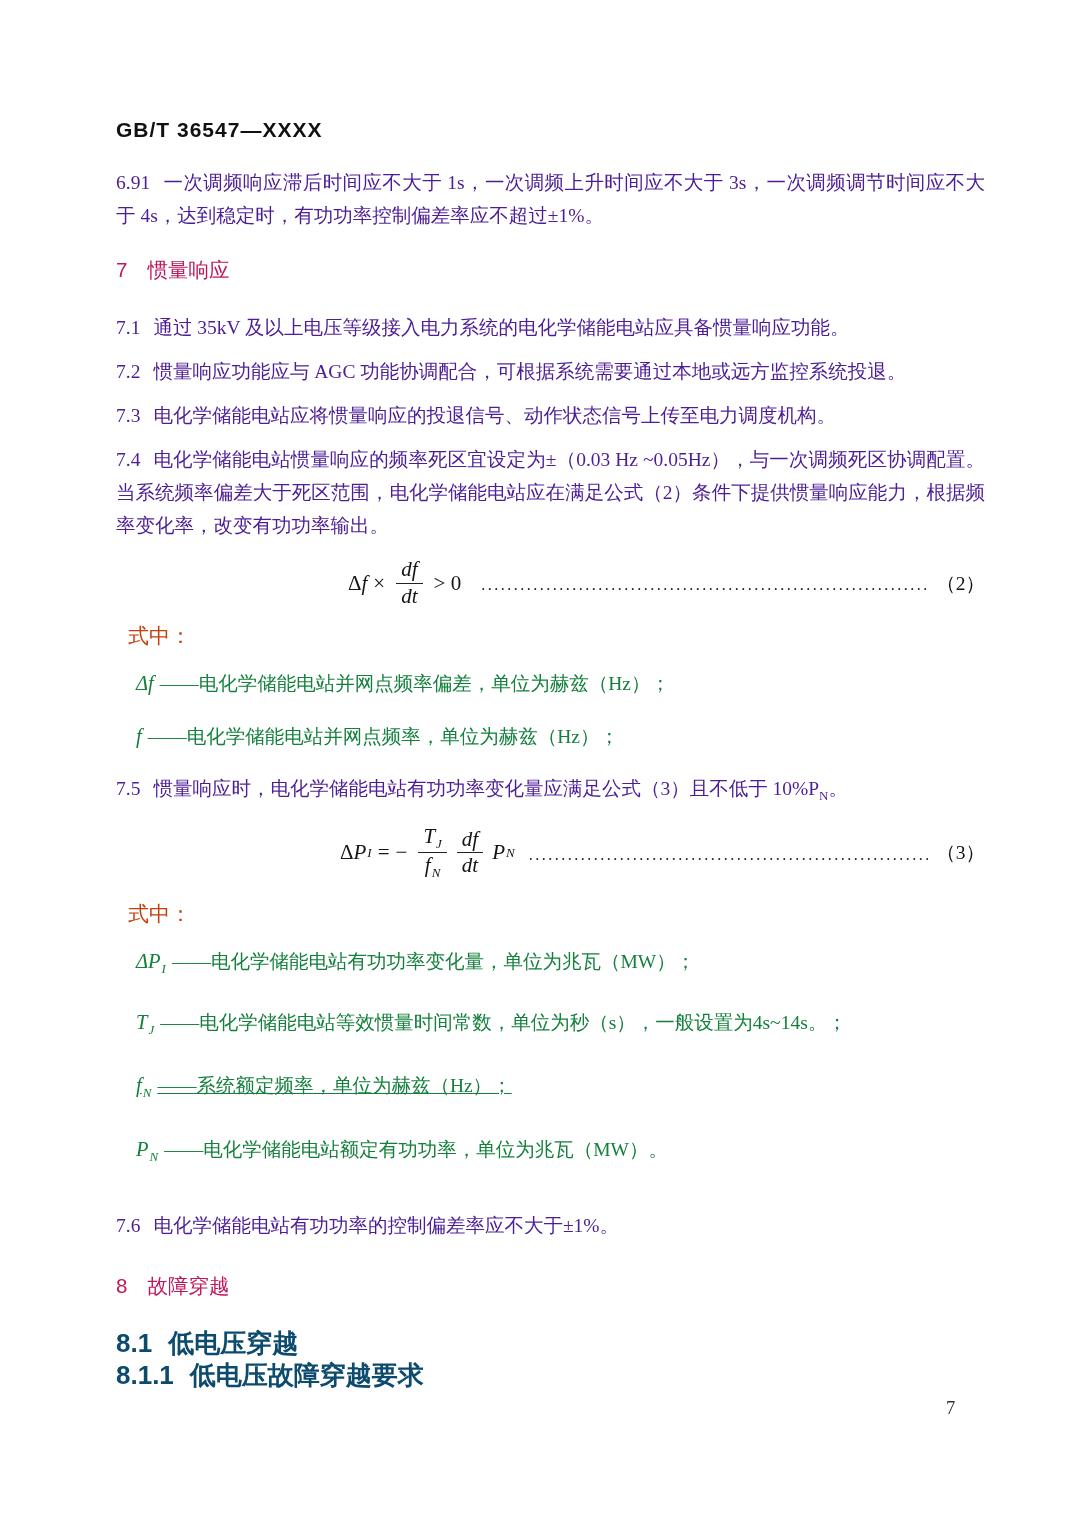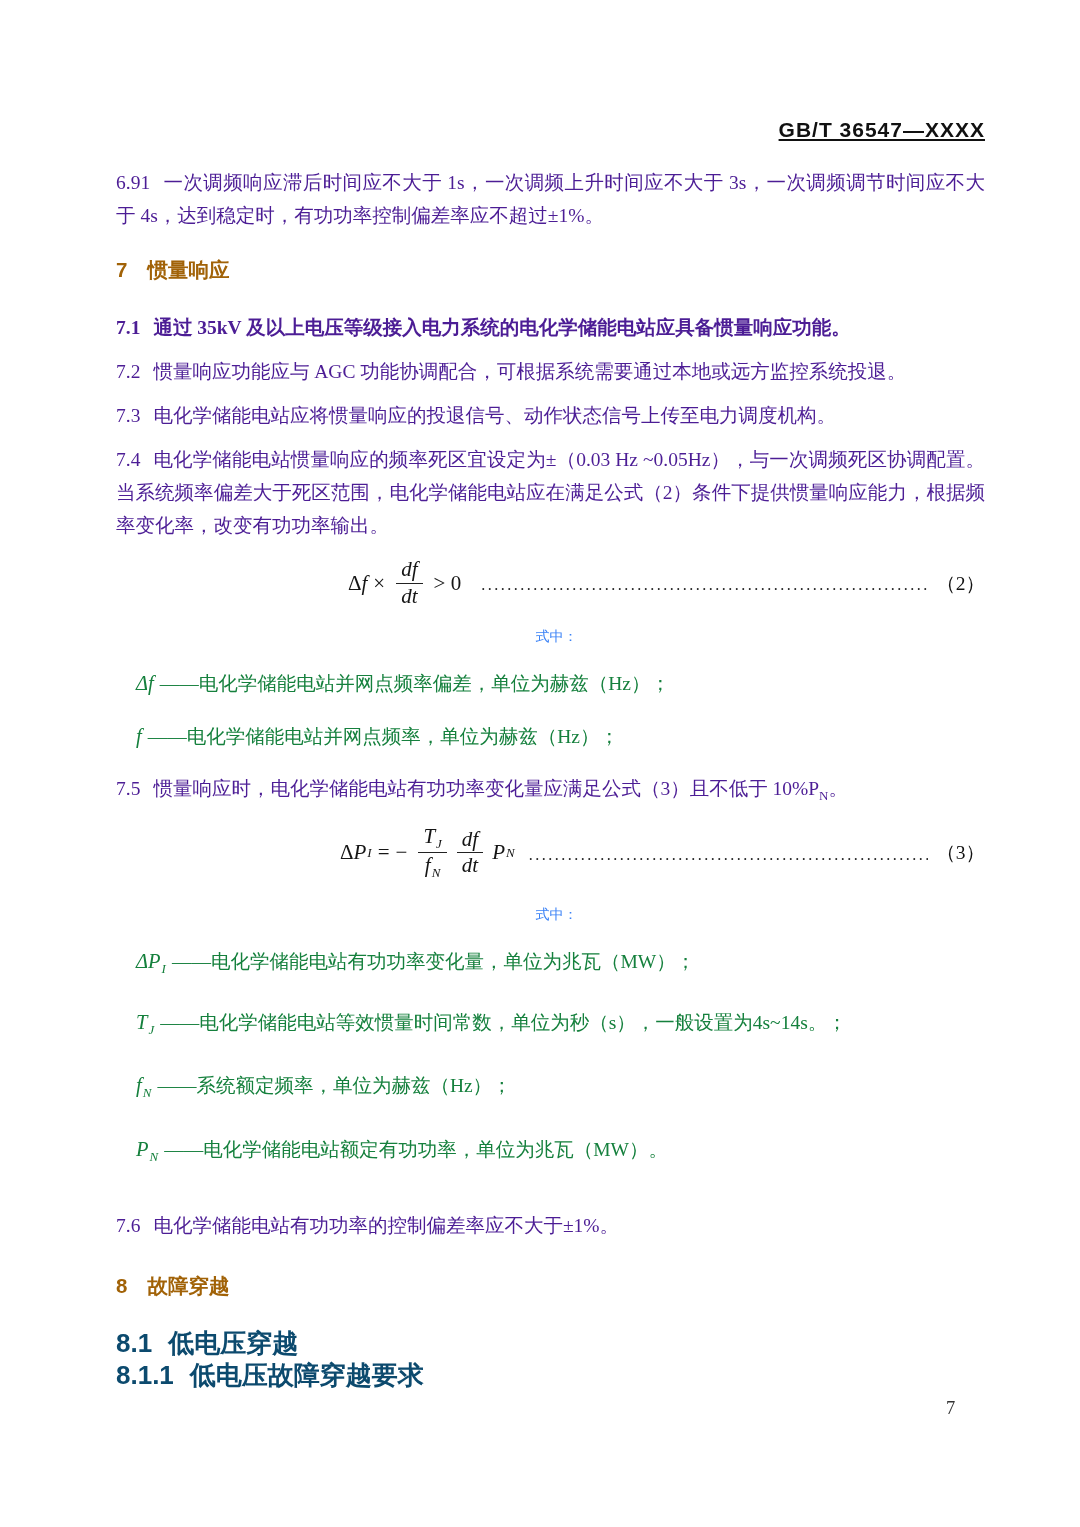--- a/index.html
+++ b/index.html
@@ -7,46 +7,44 @@
     position:relative;
     width:1080px;height:1527px;
     background:#ffffff;
     box-sizing:border-box;
     padding:118px 95px 0 116px;
     font-family:"Liberation Serif","DejaVu Serif",serif;
     color:#151515;
     overflow:hidden;
   }
   .hdr{
-    text-align:right;
     font-family:"Liberation Sans","DejaVu Sans",sans-serif;
     font-size:21px;
     font-weight:600;
     letter-spacing:1px;
     color:#111;
     line-height:24px;
-    text-decoration:underline;
   }
   .para{
     font-size:19.5px;
     line-height:33px;
     text-align:justify;
     color:#4c1d95;
   }
   .para .cnum{margin-right:13px;white-space:nowrap;}
   .m691{margin-top:24px;}
-  .m71{margin-top:25px;font-weight:bold;}
+  .m71{margin-top:25px;}
   .mstd{margin-top:11px;}
   .heading1{
     margin-top:22px;
     font-family:"Liberation Sans","DejaVu Sans",sans-serif;
-    font-weight:700;
+    font-weight:400;
     font-size:20.5px;
     line-height:32px;
-    color:#a16207;
+    color:#be185d;
   }
   .heading1 .cnum{margin-right:20px;}
   .heading2{
     margin-top:22px;
     font-family:"Liberation Sans","DejaVu Sans",sans-serif;
     font-weight:700;
     font-size:26px;
     line-height:30px;
     color:#0c4a6e;
   }
@@ -87,40 +85,39 @@
     margin:0 8px 0 14px;
     transform:translateY(2px);
   }
   .f-label{
     font-size:19.5px;
     white-space:nowrap;
     color:#111;
   }
   .where{
     margin-top:6px;
-    font-size:14px;
+    font-size:21px;
     line-height:33px;
     padding-left:12px;
-    color:#3b82f6;
-    text-align:center;
+    color:#c2410c;
   }
   .defrow{
     font-size:19.5px;
     line-height:33px;
     padding-left:20px;
     color:#15803d;
     text-align:justify;
   }
   .defrow .dterm{font-style:italic;font-size:20.5px;margin-right:6px;white-space:nowrap;}
   .d1a{margin-top:14px;}
   .d1b{margin-top:20px;}
   .d1c{margin-top:12px;}
   .d2a{margin-top:14px;}
   .d2b{margin-top:21px;}
-  .d2c{margin-top:23px;}
+  .d2c{margin-top:23px;text-decoration:underline;}
   .d2d{margin-top:24px;}
   .m75{margin-top:19px;}
   .m76{margin-top:36px;}
   .pageno{
     position:absolute;
     left:946px;
     top:1398px;
     font-size:18.5px;
     color:#333;
     font-family:"Liberation Serif","DejaVu Serif",serif;

